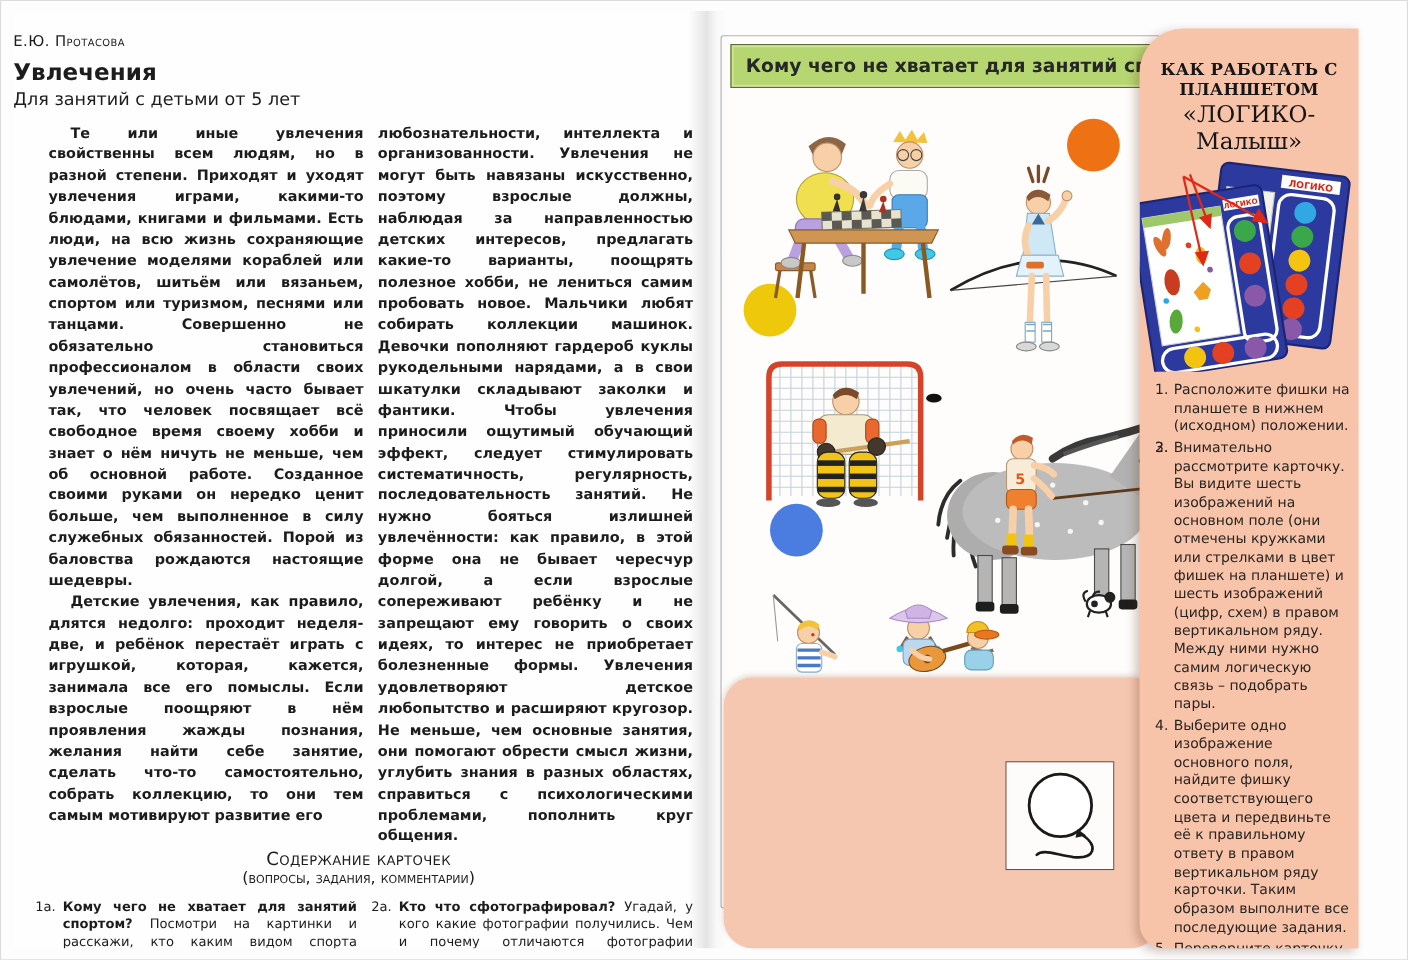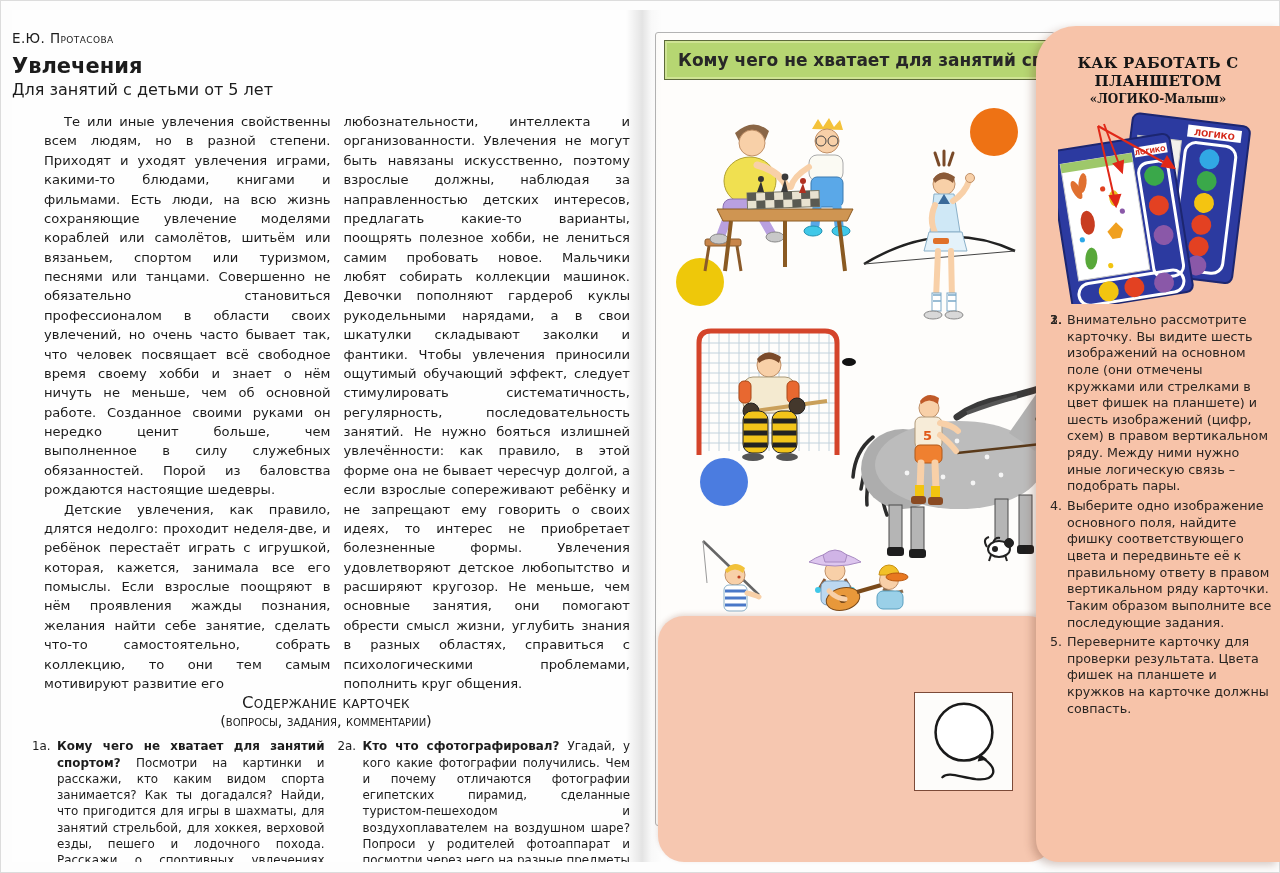--- a/index.html
+++ b/index.html
@@ -6,21 +6,21 @@
   .photo{position:relative;width:1280px;height:873px;background:#fdfdfd;overflow:hidden;
          font-family:"DejaVu Sans","Liberation Sans",sans-serif;color:#1c1c1c;
          box-shadow:inset 0 0 0 1px #dcdcdc;}
   
   .left-page{position:absolute;left:12px;top:10px;width:628px;height:852px;background:#fefefe;overflow:hidden;}
   .lp-head{text-align:left;padding-top:20px;}
   .lp-author{font-size:13.5px;font-variant:small-caps;letter-spacing:.4px;}
   .lp-title{font-size:21px;font-weight:700;margin-top:8px;}
   .lp-sub{font-size:16px;margin-top:2px;}
   .lp-method{font-size:16px;letter-spacing:.3px;margin-top:13px;}
-  .lp-body{display:flex;gap:13px;padding:13px 10px 0 32px;}
+  .lp-body{display:flex;gap:13px;padding:13px 10px 0 32px;font-weight:bold;}
   .lp-body .bcol{width:289px;font-size:13.1px;line-height:1.48;text-align:justify;}
   .lp-body p{margin:0;}
   .lp-body p.ind{text-indent:20px;}
   .lp-chead{text-align:center;font-variant:small-caps;}
   .lp-chead .t1{font-size:16.5px;letter-spacing:.3px;}
   .lp-chead .t2{font-size:14.5px;margin-top:1px;}
   .lp-items{display:flex;gap:13px;padding:9px 10px 0 20px;}
   .lp-items .icol{width:296px;font-size:11.9px;line-height:1.37;text-align:justify;}
   .citem{position:relative;padding-left:25px;margin-bottom:2px;}
   .inum{position:absolute;left:0;top:0;font-weight:400;}
@@ -36,25 +36,25 @@
                border:1.5px solid #5d6b3a;box-shadow:inset 0 0 0 2px #cfe494;
                display:flex;align-items:center;padding-left:13px;box-sizing:border-box;}
   .card-banner span{font-size:17px;font-weight:700;color:#272727;white-space:nowrap;overflow:hidden;}
   .card-art{position:absolute;left:1px;top:48px;width:395px;height:742px;}
   
   .flap{position:absolute;left:658px;top:616px;width:396px;height:246px;background:#f6c7b0;
         border-radius:26px;z-index:3;box-shadow:0 -2px 5px rgba(120,60,40,.18);}
   .answer-box{position:absolute;left:256px;top:76px;width:97px;height:97px;background:#fdfcfa;
               border:1px solid #7c4a38;}
   
-  .panel{position:absolute;left:1036px;top:26px;width:244px;height:836px;background:#f7c3a9;
+  .panel{position:absolute;left:1036px;top:26px;width:199px;height:836px;background:#f7c3a9;
          border-radius:40px 0 0 22px;z-index:4;box-shadow:-4px 3px 9px rgba(90,40,20,.25);overflow:hidden;}
   .panel-title{margin-top:28px;text-align:center;color:#161616;font-family:"DejaVu Serif","Liberation Serif",serif;}
   .panel-title .l1{font-size:15px;font-weight:700;letter-spacing:.2px;}
-  .panel-title .l2{font-size:12px;font-weight:700;margin-top:2px;}
+  .panel-title .l2{font-size:21px;font-weight:400;margin-top:2px;}
   .tablet-wrap{height:196px;display:flex;justify-content:center;margin-top:6px;}
   ol.steps{list-style:none;margin:4px 8px 0 14px;padding:0;font-size:12.7px;line-height:1.31;color:#292522;}
   ol.steps li{position:relative;padding-left:17px;margin-bottom:3px;text-align:left;}
   ol.steps .snum{position:absolute;left:0;top:0;}
 </style>
 </head>
 <body>
 
 <div class="photo">
 
@@ -348,22 +348,22 @@
           <line x1="40" y1="14" x2="58" y2="94"></line>
           <polygon points="58,94 52,84 62,83"></polygon>
           <line x1="40" y1="14" x2="116" y2="56"></line>
           <polygon points="116,56 104,54 109,45"></polygon>
           <line x1="46" y1="12" x2="64" y2="60"></line>
           <polygon points="64,60 56,52 65,49"></polygon>
         </g>
       </svg>
     </div>
     <ol class="steps">
-      <li><span class="snum">1.</span></li>
+      <li><span class="snum">1.</span><span>Расположите фишки на планшете в нижнем (исходном) положении.</span></li>
       <li><span class="snum">2.</span></li>
-      <li><span class="snum">3.</span><span>Внимательно рассмотрите карточку. Вы видите шесть изображений на основном поле (они отмечены кружками или стрелками в цвет фишек на планшете) и шесть изображений (цифр, схем) в правом вертикальном ряду. Между ними нужно иные логическую связь – подобрать пары.</span></li>
+      <li><span class="snum">3.</span><span>Внимательно рассмотрите карточку. Вы видите шесть изображений на основном поле (они отмечены кружками или стрелками в цвет фишек на планшете) и шесть изображений (цифр, схем) в правом вертикальном ряду. Между ними нужно самим логическую связь – подобрать пары.</span></li>
       <li><span class="snum">4.</span><span>Выберите одно изображение основного поля, найдите фишку соответствующего цвета и передвиньте её к правильному ответу в правом вертикальном ряду карточки. Таким образом выполните все последующие задания.</span></li>
       <li><span class="snum">5.</span><span>Переверните карточку для проверки результата. Цвета фишек на планшете и кружков на карточке должны совпасть.</span></li>
 
     </ol>
   </div>
 
 </div>
 
 </body></html>

